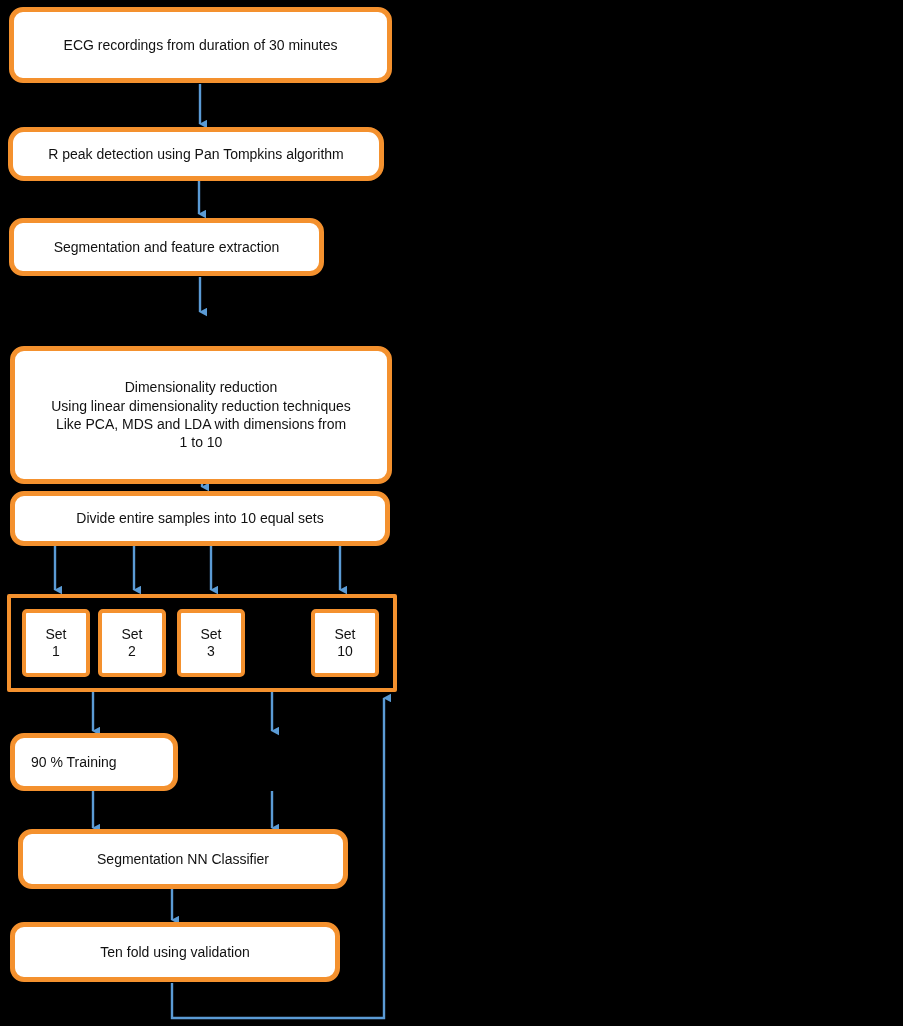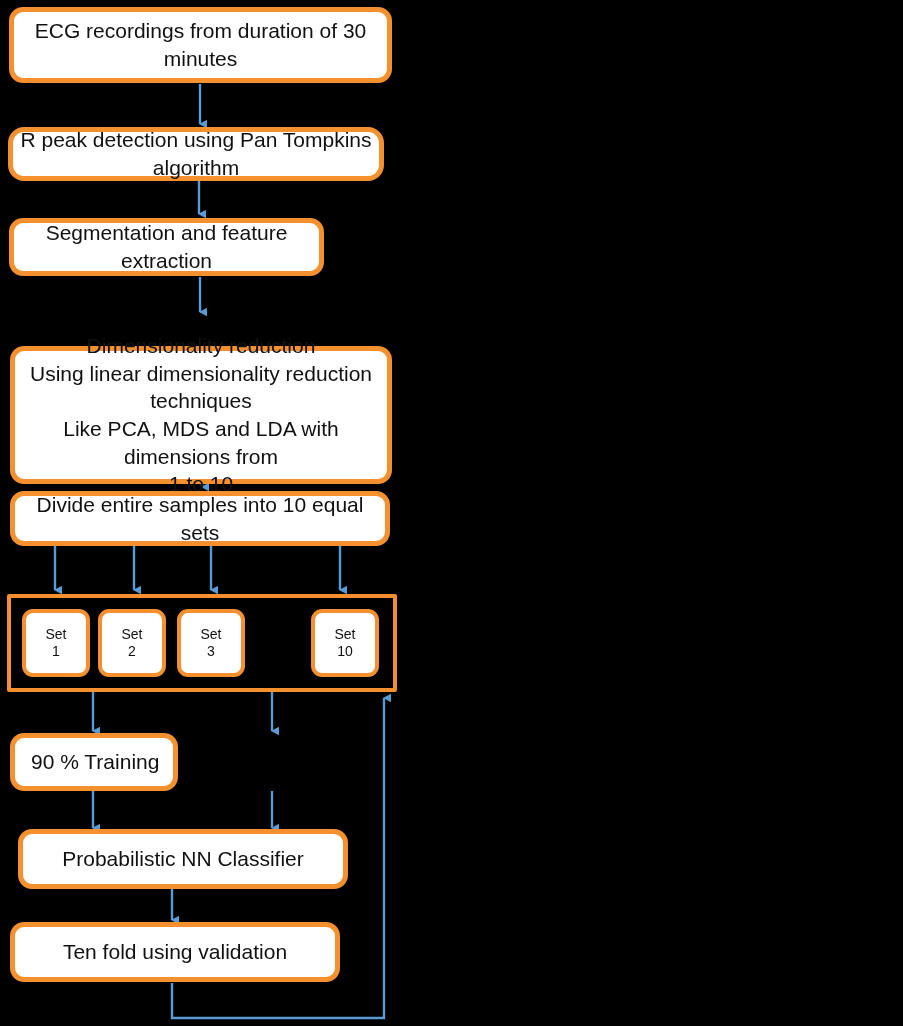--- a/index.html
+++ b/index.html
@@ -24,40 +24,40 @@
   .node {
     position: absolute;
     box-sizing: border-box;
     background: #FFFFFF;
     border: 5px solid #F4912E;
     border-radius: 14px;
     display: flex;
     align-items: center;
     justify-content: center;
     color: #111111;
-    font-size: 21px;
+    font-size: 14px;
     line-height: 1.32;
     text-align: center;
     z-index: 3;
   }
   .node.left-align {
     justify-content: flex-start;
     text-align: center;
     padding-left: 16px;
   }
   .node .txt {
     display: block;
     white-space: pre-line;
   }
   .setbox {
     position: absolute;
     box-sizing: border-box;
     background: #FFFFFF;
     border: 4px solid #F4912E;
-    border-radius: 11px;
+    border-radius: 5px;
     display: flex;
     flex-direction: column;
     align-items: center;
     justify-content: center;
     font-size: 14px;
     line-height: 1.25;
     color: #111111;
     z-index: 4;
   }
   .sets-container {
@@ -158,20 +158,20 @@
   <div class="setbox" style="left:311px; top:609px; width:68px; height:68px;">
     <span>Set</span>
     <span>10</span>
   </div>
 
   <div class="node left-align" style="left:10px; top:733px; width:168px; height:58px;">
     <span class="txt">90 % Training</span>
   </div>
 
   <div class="node" style="left:18px; top:829px; width:330px; height:60px;">
-    <span class="txt">Probabilistic NN Classifier</span>
+    <span class="txt">Segmentation NN Classifier</span>
   </div>
 
   <div class="node" style="left:10px; top:922px; width:330px; height:60px;">
     <span class="txt">Ten fold using validation</span>
   </div>
 
 </div>
 
 </body></html>

